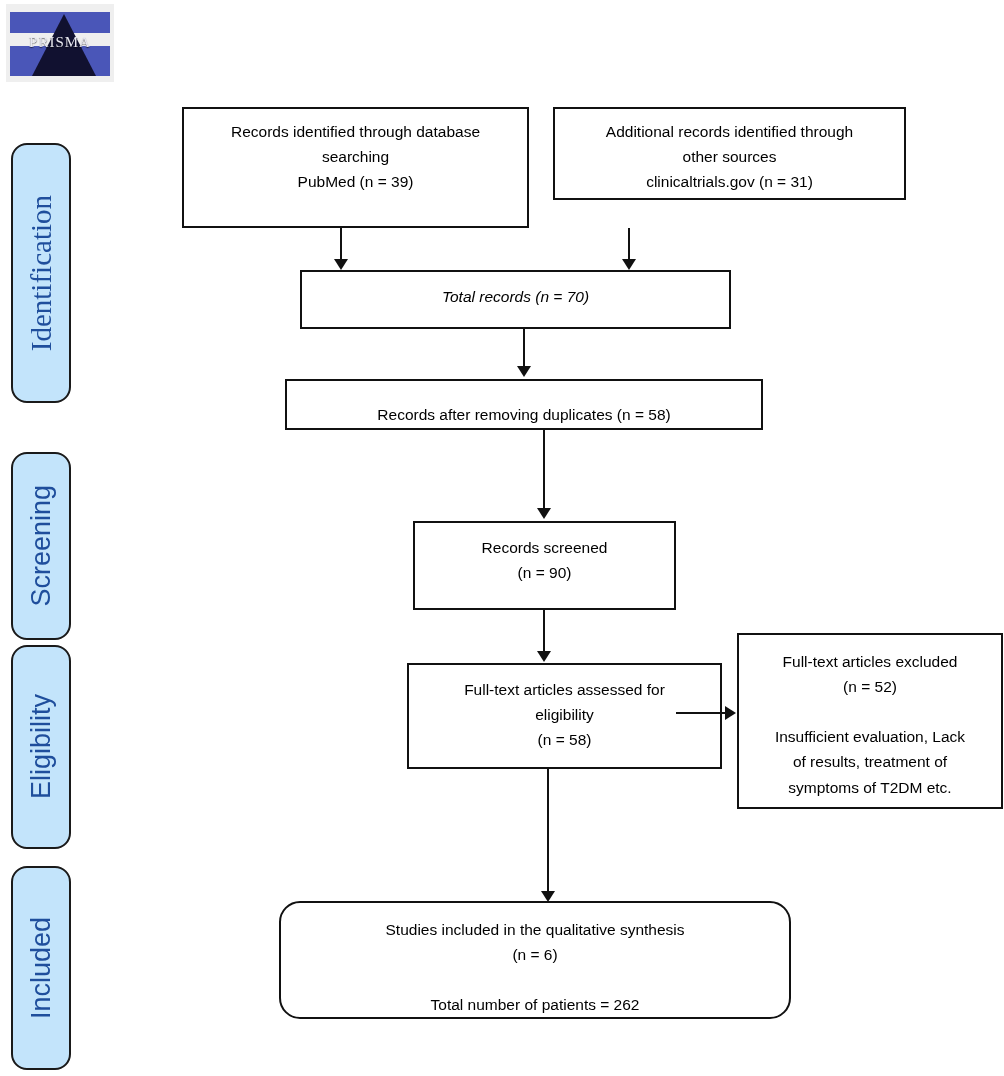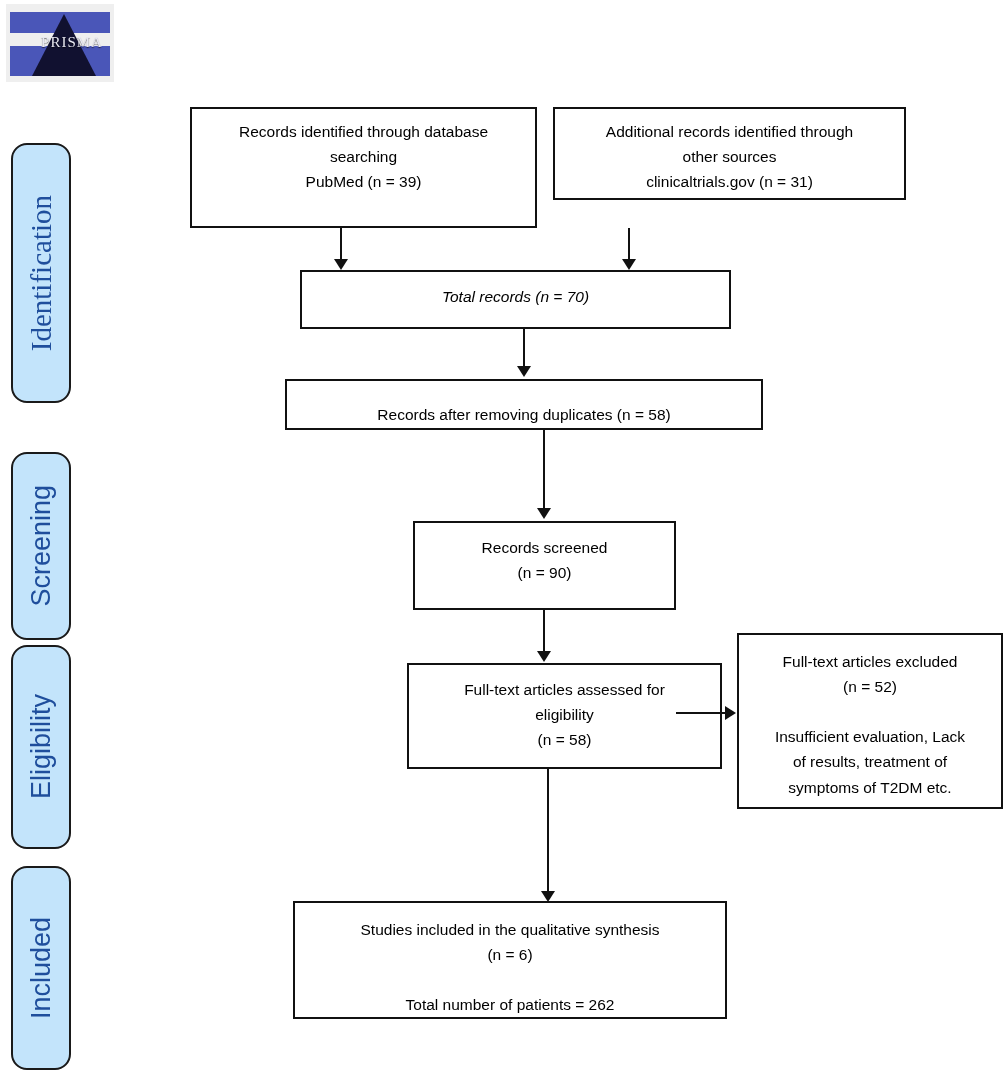--- a/index.html
+++ b/index.html
@@ -49,21 +49,21 @@
     left: 22px;
     top: 2px;
     width: 0;
     height: 0;
     border-left: 32px solid transparent;
     border-right: 32px solid transparent;
     border-bottom: 62px solid #111130;
   }
   .logo .word {
     position: absolute;
-    left: 12px;
+    left: 0;
     top: 30px;
     width: 108px;
     text-align: center;
     font-family: "Liberation Serif", serif;
     font-size: 15px;
     letter-spacing: 1px;
     color: #e8e8f2;
     text-shadow: 0 1px 1px rgba(0,0,0,.6);
   }
 
@@ -159,21 +159,21 @@
   </div>
 
   <div class="phase sans" style="left:11px; top:645px; width:60px; height:204px;">
     <span>Eligibility</span>
   </div>
 
   <div class="phase sans" style="left:11px; top:866px; width:60px; height:204px;">
     <span>Included</span>
   </div>
 
-  <div class="box" style="left:182px; top:107px; width:347px; height:121px;margin-left:8px;">Records identified through database
+  <div class="box" style="left:182px; top:107px; width:347px; height:121px;">Records identified through database
 searching
 PubMed (n = 39)</div>
 
   <div class="box" style="left:553px; top:107px; width:353px; height:93px;">Additional records identified through
 other sources
 clinicaltrials.gov (n = 31)</div>
 
   <div class="vline" style="left:340px; top:228px; width:2px; height:33px;"></div>
   <div class="arrow-down" style="left:334px; top:259px;"></div>
 
@@ -206,18 +206,18 @@
   <div class="box pad-more" style="left:737px; top:633px; width:266px; height:176px;">Full-text articles excluded
 (n = 52)
 
 Insufficient evaluation, Lack
 of results, treatment of
 symptoms of T2DM etc.</div>
 
   <div class="vline" style="left:547px; top:769px; width:2px; height:124px;"></div>
   <div class="arrow-down" style="left:541px; top:891px;"></div>
 
-  <div class="box pad-more" style="left:293px; top:901px; width:434px; height:118px;">Studies included in the qualitative synthesis
+  <div class="box pad-more" style="left:279px; top:901px; width:512px; height:118px;border-radius:21px;">Studies included in the qualitative synthesis
 (n = 6)
 
 Total number of patients = 262</div>
 
 </div>
 
 </body></html>

